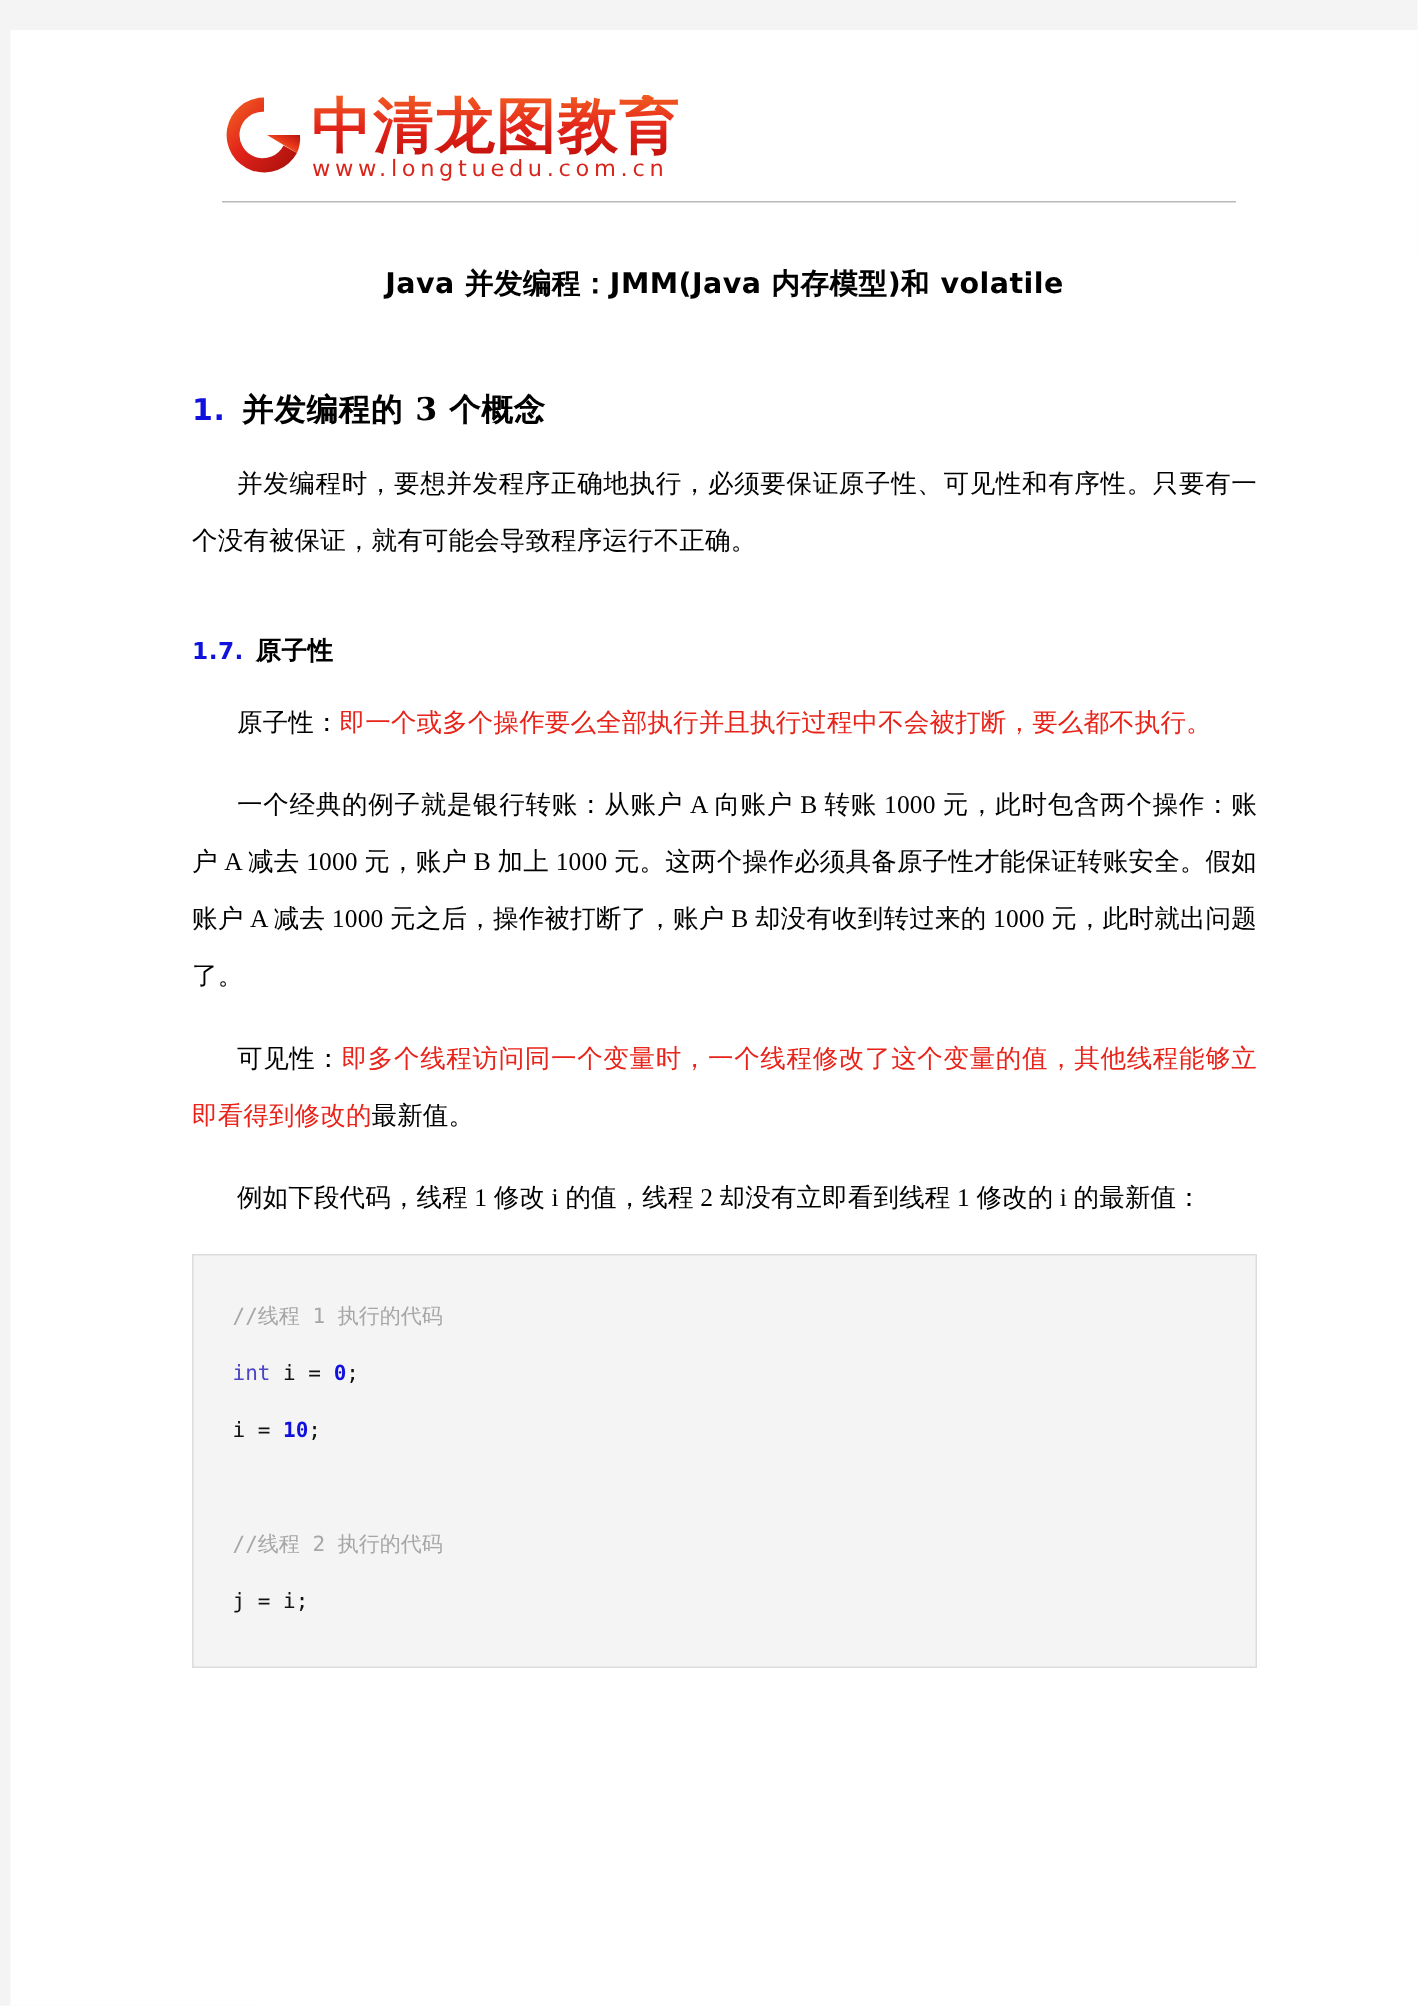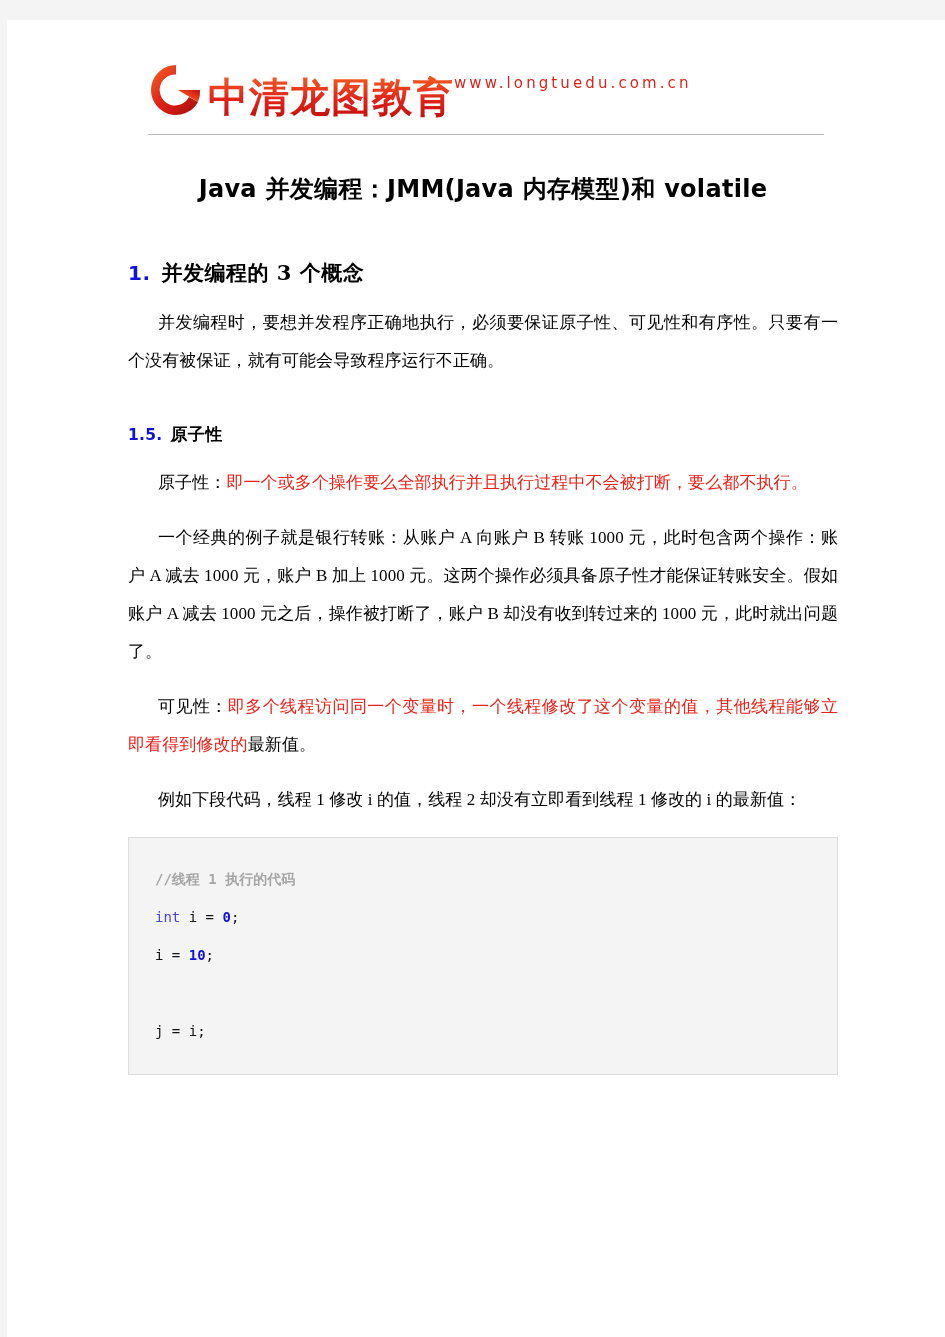--- a/index.html
+++ b/index.html
@@ -39,20 +39,21 @@
   }
   .logo-mark {
     position: relative;
     width: 56px;
     height: 56px;
     flex: 0 0 auto;
   }
   .logo-text-wrap {
     margin-left: 4px;
     display: flex;
+    flex-direction: column;
     justify-content: flex-end;
   }
   .logo-cn {
     font-family: "DejaVu Sans", "Liberation Sans", sans-serif;
     font-size: 40px;
     font-weight: bold;
     line-height: 42px;
     letter-spacing: 1px;
     background: linear-gradient(180deg, #f25c22 0%, #e2231a 55%, #c2110c 100%);
     -webkit-background-clip: text;
@@ -83,21 +84,21 @@
   .content {
     position: absolute;
     left: 121px;
     top: 140px;
     width: 710px;
   }
 
   .doc-title {
     text-align: center;
     font-family: "DejaVu Sans", "Liberation Sans", sans-serif;
-    font-size: 24px;
+    font-size: 19px;
     font-weight: bold;
     color: #000;
     letter-spacing: 0.3px;
     margin: 14px 0 0 0;
     line-height: 30px;
   }
 
   h2.sec {
     font-family: "DejaVu Serif", "Liberation Serif", serif;
     font-size: 21px;
@@ -151,21 +152,21 @@
     width: 710px;
   }
   .codeline {
     font-family: "DejaVu Sans Mono", "Liberation Mono", monospace;
     font-size: 14px;
     line-height: 38px;
     color: #111;
     white-space: pre;
   }
   .codeline.blank { line-height: 38px; height: 38px; }
-  .cmt { color: #a6a6a6; font-weight: bold; }
+  .cmt { color: #a6a6a6; }
   .kw  { color: #4b45c7; font-weight: normal; }
   .num { color: #1111dd; font-weight: bold; }
 </style>
 </head>
 <body>
 
 <div class="page">
 
   <div class="header">
     <div class="logo-block">
@@ -200,35 +201,36 @@
 
     <h1 class="doc-title">Java 并发编程：JMM(Java 内存模型)和 volatile</h1>
 
     <h2 class="sec">
       <span class="num">1.</span><span>并发编程的 3 个概念</span>
     </h2>
 
     <p class="para">并发编程时，要想并发程序正确地执行，必须要保证原子性、可见性和有序性。只要有一个没有被保证，就有可能会导致程序运行不正确。</p>
 
     <h3 class="sub">
-      <span class="num">1.5.</span><span>原子性</span>
+      <span class="num">1.7.</span><span>原子性</span>
     </h3>
 
     <p class="para"><span>原子性：</span><span class="red">即一个或多个操作要么全部执行并且执行过程中不会被打断，要么都不执行。</span></p>
 
     <p class="para">一个经典的例子就是银行转账：从账户 A 向账户 B 转账 1000 元，此时包含两个操作：账户 A 减去 1000 元，账户 B 加上 1000 元。这两个操作必须具备原子性才能保证转账安全。假如账户 A 减去 1000 元之后，操作被打断了，账户 B 却没有收到转过来的 1000 元，此时就出问题了。</p>
 
 
     <p class="para"><span>可见性：</span><span class="red">即多个线程访问同一个变量时，一个线程修改了这个变量的值，其他线程能够立即看得到修改的</span><span>最新值。</span></p>
 
     <p class="para">例如下段代码，线程 1 修改 i 的值，线程 2 却没有立即看到线程 1 修改的 i 的最新值：</p>
 
     <div class="codebox">
       <div class="codeline"><span class="cmt">//线程 1 执行的代码</span></div>
       <div class="codeline"><span class="kw">int</span><span> i = </span><span class="num">0</span><span>;</span></div>
       <div class="codeline"><span>i = </span><span class="num">10</span><span>;</span></div>
       <div class="codeline blank">&nbsp;</div>
+      <div class="codeline"><span class="cmt">//线程 2 执行的代码</span></div>
       <div class="codeline"><span>j = i;</span></div>
     </div>
 
 
   </div>
 </div>
 
 </body></html>

